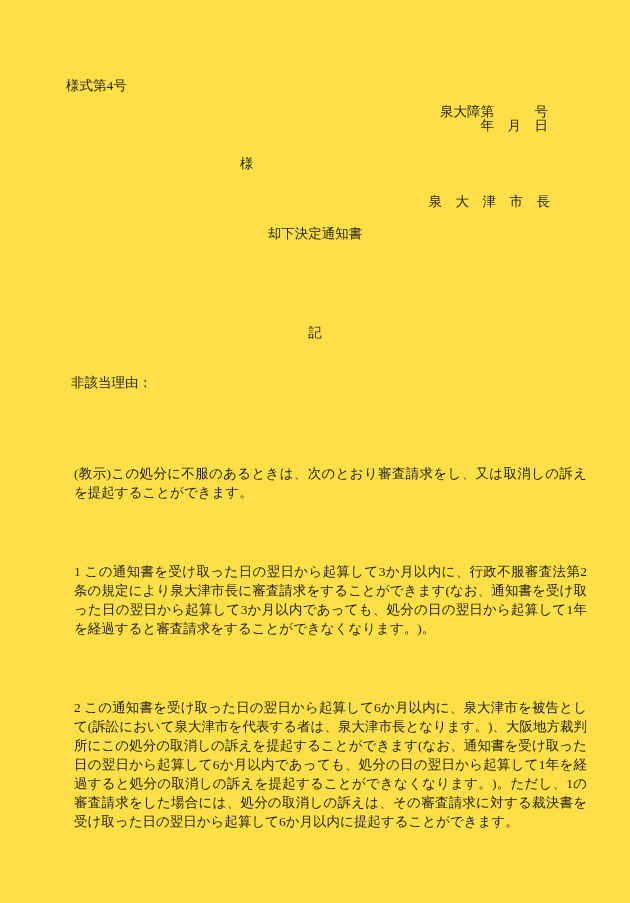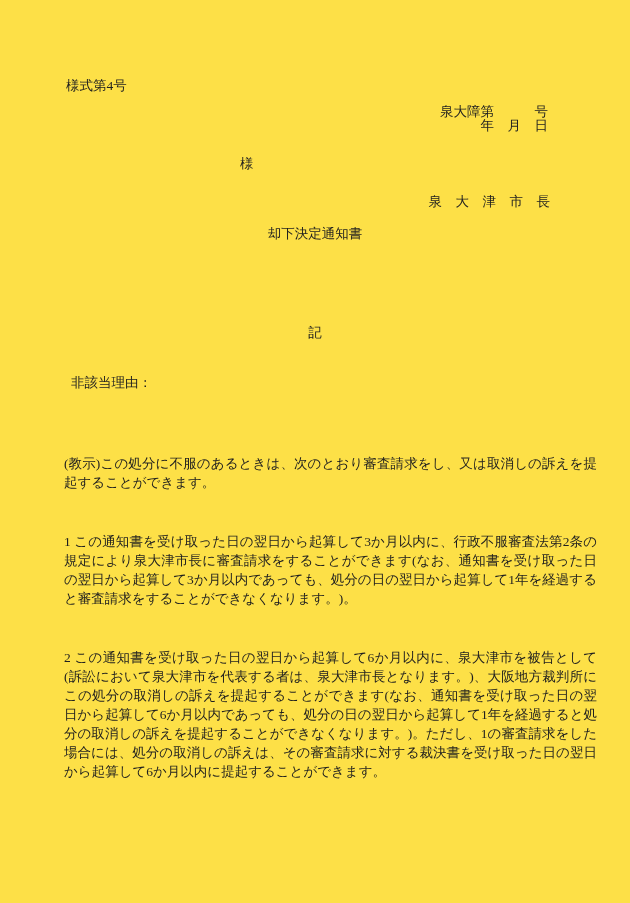--- a/index.html
+++ b/index.html
@@ -26,21 +26,21 @@
   .ref-number    { top: 102px;  right: 82px; text-align: right; }
   .date-line     { top: 116px; right: 82px; text-align: center; }
   .addressee     { top: 154px; left: 240px; }
   .sender        { top: 192px; right: 80px; text-align: right; }
   .doc-title     { top: 224px; left: 0; width: 630px; text-align: center; }
   .intro         { top: 263px; left: 64px; width: 533px; text-align: justify; }
   .record-marker { top: 323px; left: 0; width: 630px; text-align: center; }
   .reason        { top: 359px; left: 71px; margin-top: 14px; }
   .appeal        { top: 414px; left: 64px; width: 533px; }
   .appeal p {
-    margin: 0;
+    margin: 10px;
     text-align: justify;
     line-height: 19px;
     white-space: pre-wrap;
   }
 </style>
 </head>
 <body>
 
 <div class="page" style="background: #fde047; color: rgb(31, 31, 31);">
 

